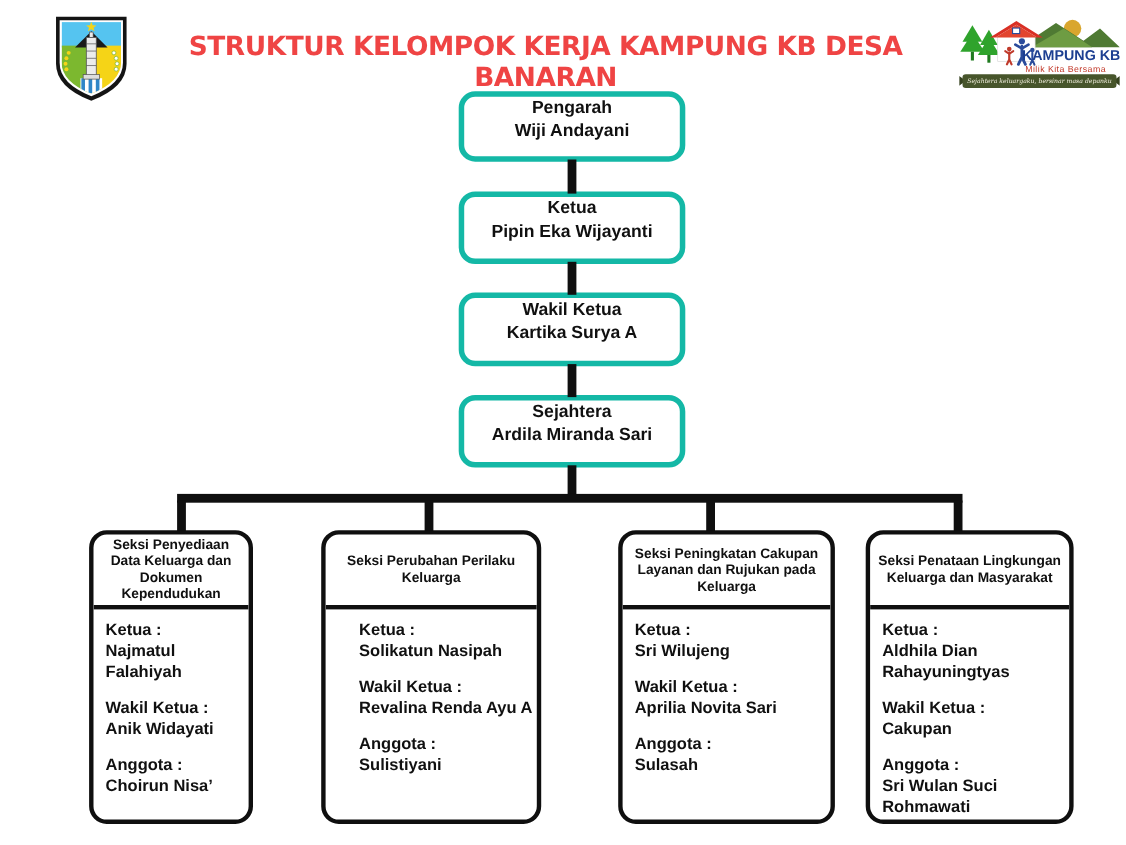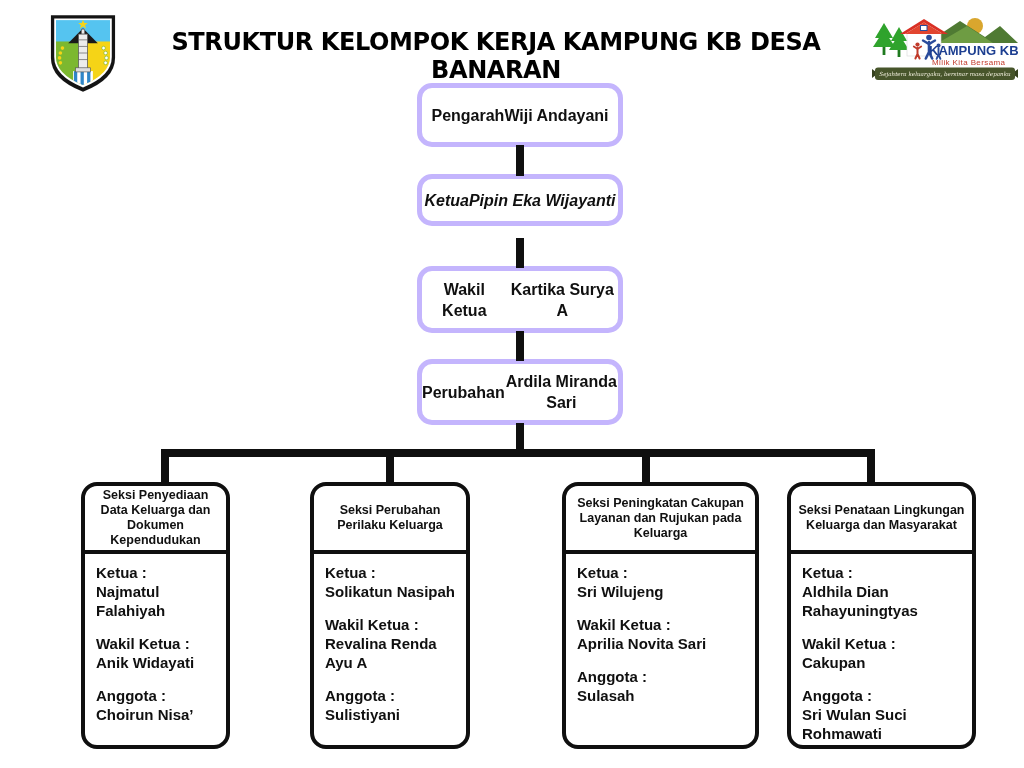--- a/index.html
+++ b/index.html
@@ -2,27 +2,27 @@
 <html><head>
 <meta charset="utf-8">
 <style>
   html,body{margin:0;padding:0;background:#ffffff;}
   .canvas{position:relative;width:1024px;height:768px;background:#ffffff;overflow:hidden;
           font-family:"Liberation Sans",sans-serif;color:#101010;}
 
   
   .crest{position:absolute;left:46px;top:11px;width:74px;height:84px;}
   .page-title{position:absolute;left:126px;right:158px;top:28px;text-align:center;
-              font-size:24px;font-weight:bold;letter-spacing:-0.4px;color:#000000;
+              font-size:24px;font-weight:bold;letter-spacing:-0.4px;color:#ef4444;
               font-family:"DejaVu Sans","Liberation Sans",sans-serif;}
   .kb-logo{position:absolute;left:872px;top:13px;width:146px;height:70px;}
 
   
-  .node{position:absolute;left:417px;width:206px;border:5px solid #c4b5fd;border-radius:15px;
-        background:#fff;display:flex;justify-content:center;align-items:center;
+  .node{position:absolute;left:417px;width:206px;border:5px solid #14b8a6;border-radius:15px;
+        background:#fff;display:flex;flex-direction:column;justify-content:flex-start;align-items:center;
         box-sizing:border-box;font-weight:bold;font-size:16px;line-height:21px;text-align:center;}
   .vline{position:absolute;width:8px;background:#0f0f0f;}
   .hbar{position:absolute;height:8px;background:#0f0f0f;}
 
   .seksi{position:absolute;top:482px;height:267px;border:4px solid #0f0f0f;border-radius:16px;
          background:#fff;box-sizing:border-box;display:flex;flex-direction:column;overflow:hidden;}
   .seksi-header{border-bottom:4px solid #0f0f0f;height:68px;flex:0 0 auto;display:flex;
                 align-items:center;justify-content:center;text-align:center;
                 font-weight:bold;font-size:12.5px;line-height:15px;padding:4px 7px;box-sizing:border-box;}
   .seksi-body{padding:9px 4px 6px 11px;font-size:15px;font-weight:bold;}
@@ -111,30 +111,30 @@
       <path d="M146,56 L140,60.5 L146,65 Z" fill="#36421f"></path>
       <rect x="3" y="54.5" width="140" height="12.5" rx="3" fill="#47552b"></rect>
       <text class="tagline-text" x="73" y="62.8" font-size="5.6" fill="#f3f0df" text-anchor="middle">Sejahtera keluargaku, bersinar masa depanku</text>
     </g>
   </svg>
 
   <div class="node" style="top:83px;height:64px;">
     <div>Pengarah</div>
     <div>Wiji Andayani</div>
   </div>
-  <div class="node" style="top:174px;height:52px;font-style:italic;">
+  <div class="node" style="top:174px;height:66px;">
     <div>Ketua</div>
     <div>Pipin Eka Wijayanti</div>
   </div>
   <div class="node" style="top:266px;height:67px;">
     <div>Wakil Ketua</div>
     <div>Kartika Surya A</div>
   </div>
   <div class="node" style="top:359px;height:66px;">
-    <div>Perubahan</div>
+    <div>Sejahtera</div>
     <div>Ardila Miranda Sari</div>
   </div>
 
   <div class="vline" style="left:516px;top:145px;height:31px;"></div>
   <div class="vline" style="left:516px;top:238px;height:30px;"></div>
   <div class="vline" style="left:516px;top:331px;height:30px;"></div>
   <div class="vline" style="left:516px;top:423px;height:28px;"></div>
   <div class="hbar" style="left:161px;top:449px;width:714px;"></div>
   <div class="vline" style="left:161px;top:455px;height:29px;"></div>
   <div class="vline" style="left:386px;top:455px;height:29px;"></div>
@@ -152,21 +152,21 @@
         <div>Wakil Ketua :</div>
         <div>Anik Widayati</div>
       </div>
       <div class="member">
         <div>Anggota :</div>
         <div>Choirun Nisa’</div>
       </div>
     </div>
   </section>
 
-  <section class="seksi" style="left:310px;width:160px;">
+  <section class="seksi" style="left:292px;width:200px;align-items:flex-end;">
     <div class="seksi-header">Seksi Perubahan Perilaku Keluarga</div>
     <div class="seksi-body">
       <div class="member">
         <div>Ketua :</div>
         <div>Solikatun Nasipah</div>
       </div>
       <div class="member">
         <div>Wakil Ketua :</div>
         <div>Revalina Renda Ayu A</div>
       </div>

